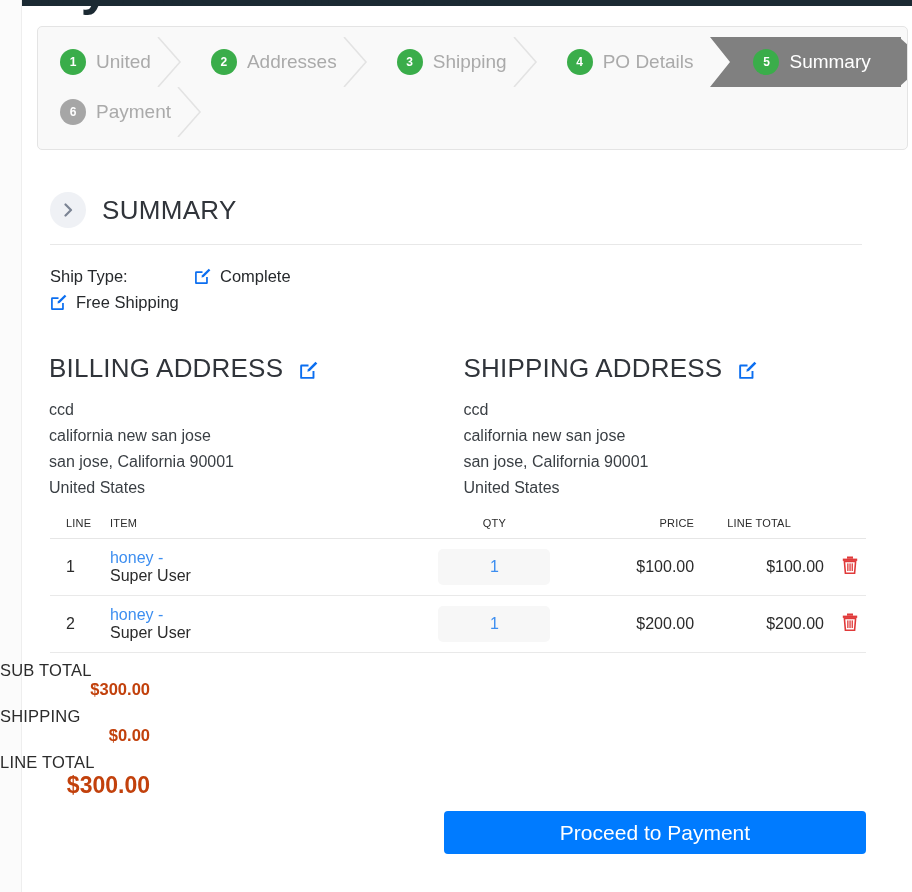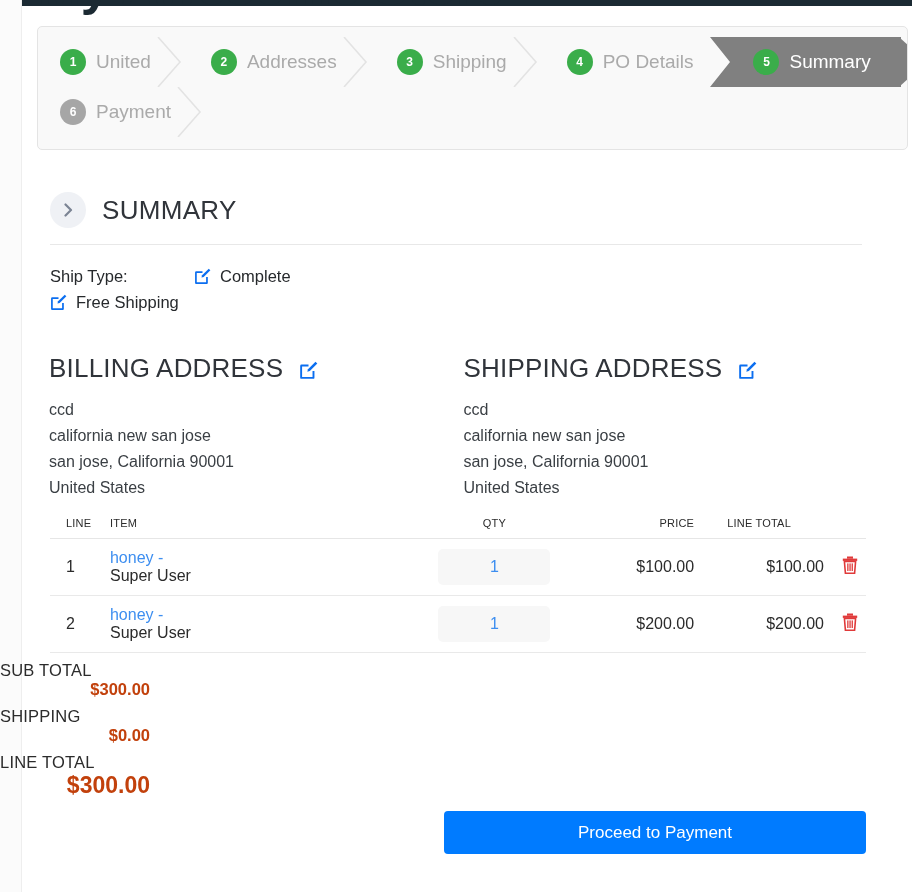--- a/index.html
+++ b/index.html
@@ -171,21 +171,21 @@
   .tot-value { width: 150px; text-align: right; font-size: 16.5px; font-weight: bold; color: #c2410c; }
   .tot-row.grand .tot-label { font-size: 16.5px; }
   .tot-row.grand .tot-value { font-size: 23px; font-weight: bold; }
 
   .pay-btn {
     display: block;
     margin: 12px 46px 0 auto;
     width: 422px; height: 43px;
     background: #007bff; color: #ffffff;
     border: none; border-radius: 4px;
-    font-size: 17px; font-family: "Liberation Sans", sans-serif;
+    font-size: 21px; font-family: "Liberation Sans", sans-serif;
     cursor: pointer;
   }
 </style>
 </head>
 <body>
 
 <div class="page">
 
   <div class="topbar"></div>
   <div class="gutter-left"></div>

